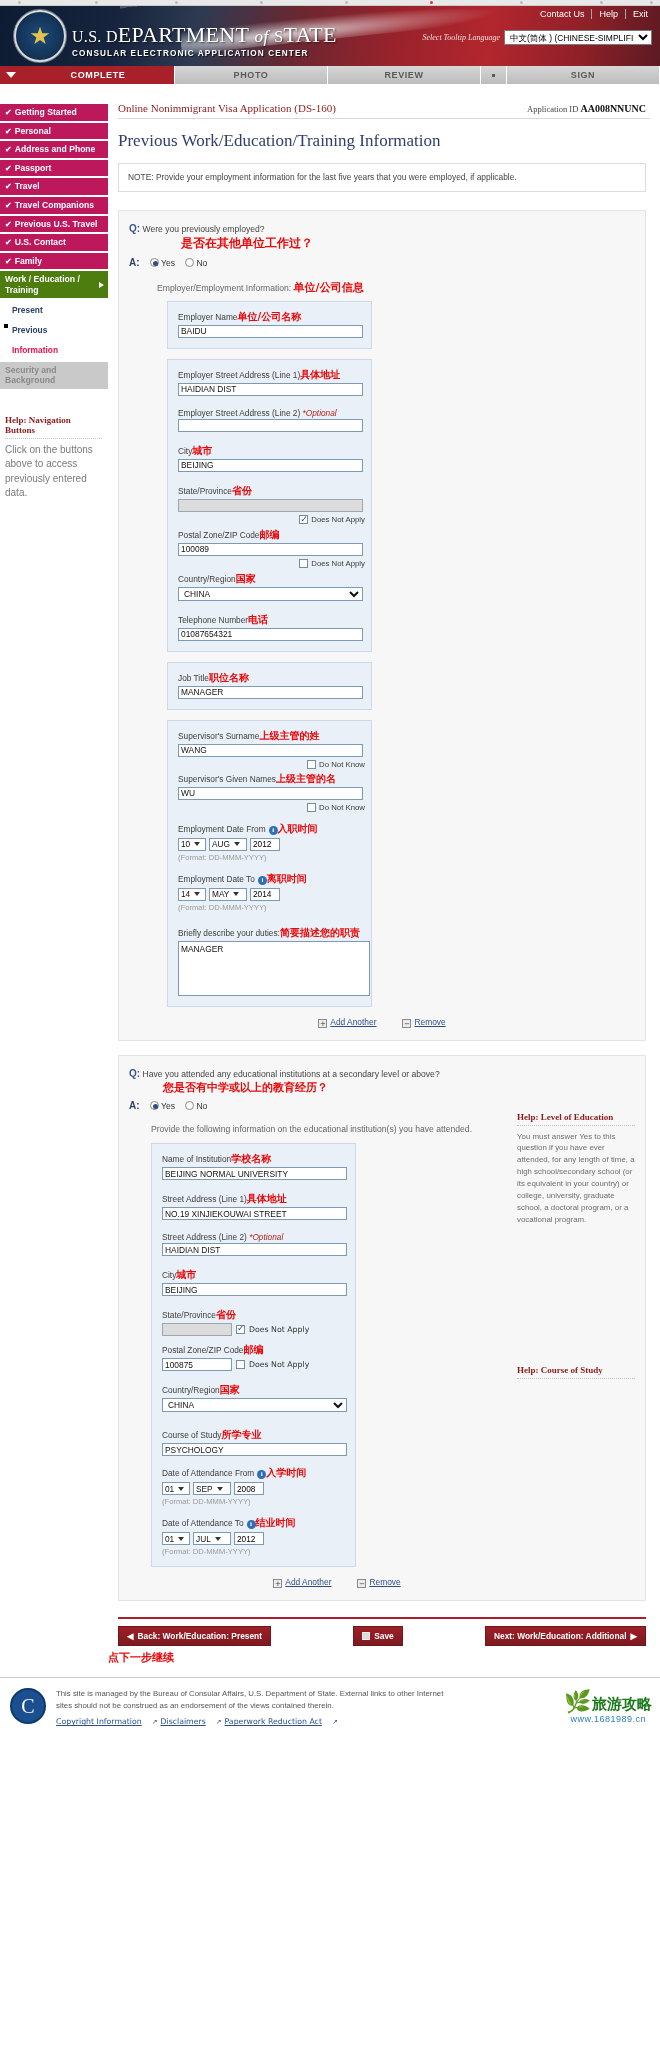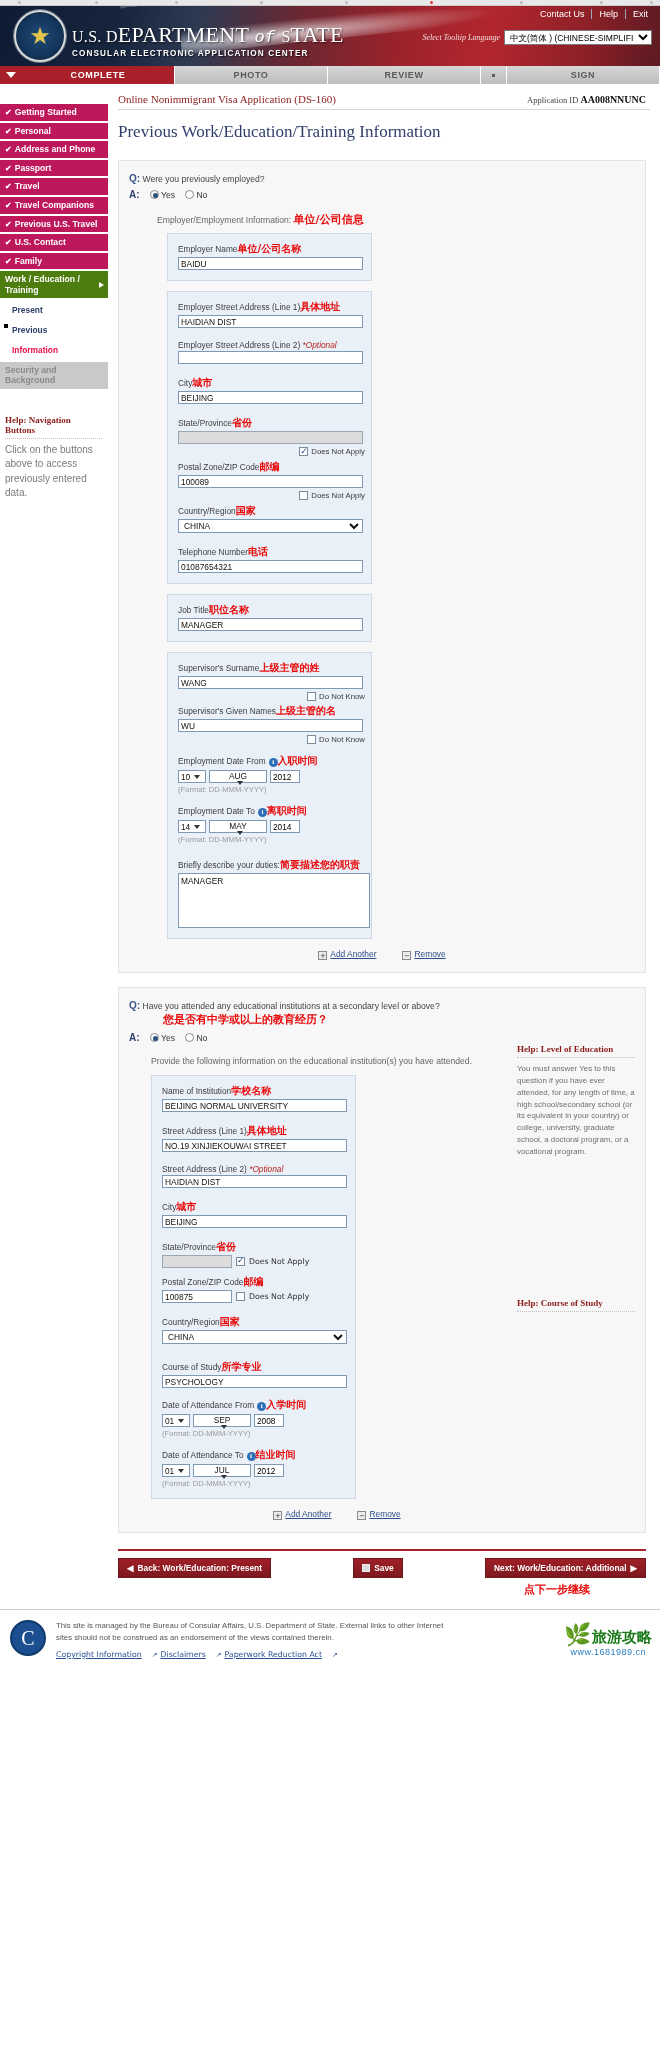--- a/index.html
+++ b/index.html
@@ -38,21 +38,21 @@
     border:2px solid #d9d9d9; box-shadow:0 0 0 1px #6d7c8c;
     display:flex; align-items:center; justify-content:center;
   }
   .seal .eagle { font-size:24px; color:#e6c34a; line-height:1; }
   .dept-title { position:absolute; left:72px; top:16px; color:#fff; }
   .dept-title .l1 {
     font-family:"Liberation Serif", serif; font-size:22px; letter-spacing:.3px;
     text-shadow:1px 1px 2px rgba(0,0,0,.6); white-space:nowrap;
   }
   .dept-title .l1 .sm { font-size:16px; }
-  .dept-title .l1 .it { font-style:italic; font-size:17px;font-family:Liberation Mono, monospace; }
+  .dept-title .l1 .it { font-style:italic; font-size:17px; }
   .dept-title .l2 {
     font-family:"Liberation Sans", sans-serif; font-size:8.2px; font-weight:bold;
     letter-spacing:1.1px; margin-top:1px; text-shadow:1px 1px 1px rgba(0,0,0,.7);
   }
   .toplinks { position:absolute; right:8px; top:3px; color:#fff; font-family:"Liberation Sans",sans-serif; font-size:9px;}
   .toplinks a { color:#fff; text-decoration:none; padding:0 7px; border-right:1px solid #9aa6b5;}
   .toplinks a:last-child { border-right:none; padding-right:4px;}
   .tooltip-lang { position:absolute; right:8px; top:24px; display:flex; align-items:center; gap:4px;}
   .tooltip-lang .lbl { color:#f0dede; font-family:"Liberation Serif",serif; font-size:8px; font-style:italic;}
   .tooltip-lang select {
@@ -109,21 +109,21 @@
   .help-title {
     font-family:"Liberation Serif",serif; font-size:9px; color:#8c1b1b; font-weight:bold;
     border-bottom:1px dotted #c3c3c3; padding-bottom:3px;
   }
   .help-title b { color:#8c1b1b;}
   .help-body {
     font-family:"Liberation Sans",sans-serif; font-size:10px; color:#7a7a7a; line-height:1.45; padding-top:4px;
   }
 
   
-  .appline { display:flex; justify-content:space-between; align-items:baseline; padding:9px 14px 0 10px;}
+  .appline { display:flex; justify-content:space-between; align-items:baseline; padding:18px 14px 0 10px;}
   .appline .t1 { font-family:"Liberation Serif",serif; font-size:11px; color:#8c1b1b;}
   .appline .t2 { font-family:"Liberation Serif",serif; font-size:8.5px; color:#444;}
   .appline .t2 b { font-size:10px; color:#111; }
   .hrule { border-top:1px solid #d8d8d8; margin:4px 10px 0 10px;}
 
   h1.pagetitle {
     font-family:"Liberation Serif",serif; font-size:17px; font-weight:normal;
     color:#2f3e6b; margin:12px 0 12px 10px;
   }
 
@@ -176,21 +176,21 @@
   .chkrow .cl { font-family:"Liberation Sans",sans-serif; font-size:7.8px; color:#3c3c3c;}
 
   .dateblock { margin-top:10px; }
   .dateline { display:flex; align-items:center; gap:3px; margin-top:2px;}
   .dd {
     height:13px; border:1px solid #7d9ab5; background:#fff;
     font-family:"Liberation Sans",sans-serif; font-size:8.3px; color:#111;
     display:flex; align-items:center; padding:0 2px; position:relative;
   }
   .dd .cv { width:0;height:0;border-left:3px solid transparent;border-right:3px solid transparent;border-top:4px solid #333; margin-left:4px;}
-  .dd.d { width:28px;} .dd.m { width:58px;flex-direction:column;} 
+  .dd.d { width:28px;} .dd.m { width:38px;} 
   .yr { width:30px; height:13px; border:1px solid #7d9ab5; background:#fff;
         font-family:"Liberation Sans",sans-serif; font-size:8.3px; padding:0 2px; }
   .fmt { font-family:"Liberation Sans",sans-serif; font-size:7.6px; color:#9a9a9a; margin-top:2px;}
   .ibadge { display:inline-block; width:9px;height:9px;border-radius:50%;background:#2e6fb7;color:#fff;
     font-size:7px; text-align:center; line-height:9px; font-weight:bold; margin-left:3px; vertical-align:0px;
     font-family:"Liberation Serif",serif;}
 
   .ta { width:192px; height:55px; border:1px solid #7d9ab5; background:#fff;
         font-family:"Liberation Sans",sans-serif; font-size:8.4px; color:#111; padding:2px; resize:none; display:block;}
 
@@ -207,21 +207,21 @@
   .sidehelp-body { font-family:"Liberation Sans",sans-serif; font-size:7.9px; color:#6f6f6f; line-height:1.5; padding-top:5px;}
 
   
   .btnbar { margin:16px 14px 0 10px; border-top:2px solid #a8202a; padding-top:7px; display:flex; justify-content:space-between; align-items:center;}
   .btn {
     font-family:"Liberation Sans",sans-serif; font-size:8.4px; font-weight:bold; color:#fff;
     background:linear-gradient(#9f1f27,#7d1920); border:1px solid #6d161c; padding:4px 8px;
     display:flex; align-items:center; gap:4px; white-space:nowrap;
   }
   .btn .sv { display:inline-block; width:8px;height:8px;background:#dcdcdc;border:1px solid #eee;}
-  .footnote-cn { text-align:right; margin:4px 70px 0 0;}
+  .footnote-cn { margin:4px 70px 0 0;}
 
   
   .pagefooter {
     margin-top:12px; border-top:1px solid #ccc; background:#fff; padding:10px 10px 14px 10px;
     display:flex; gap:10px; align-items:flex-start; position:relative;
   }
   .cbadge { width:36px;height:36px;border-radius:50%;background:#1b4f8f;color:#fff;
     display:flex;align-items:center;justify-content:center;font-family:"Liberation Serif",serif;font-size:20px;
     flex:0 0 36px; border:2px solid #0e3a6e;}
   .ftxt { font-family:"Liberation Sans",sans-serif; font-size:7.8px; color:#555; line-height:1.5; max-width:400px;}
@@ -324,27 +324,29 @@
     <div class="appline">
       <div class="t1">Online Nonimmigrant Visa Application (DS-160)</div>
       <div class="t2">
         <span>Application ID </span><b>AA008NNUNC</b>
       </div>
     </div>
     <div class="hrule"></div>
 
     <h1 class="pagetitle">Previous Work/Education/Training Information</h1>
 
+    <div class="notebox">NOTE: Provide your employment information for the last five years that you were employed, if applicable.</div>
 
     <div class="panel">
 
       <div class="q-row">
         <span class="Q">Q:</span>
         <span>Were you previously employed?</span>
       </div>
+      <div style="margin:1px 0 0 52px"><span class="cn big">是否在其他单位工作过？</span></div>
 
       <div class="a-row">
         <span class="A">A:</span>
         <span class="radio on"></span><span class="radio-lbl">Yes</span>
         <span class="radio"></span><span class="radio-lbl">No</span>
       </div>
 
       <div class="sublabel">
         <span>Employer/Employment Information:</span>
         <span class="cn med">单位/公司信息</span>

